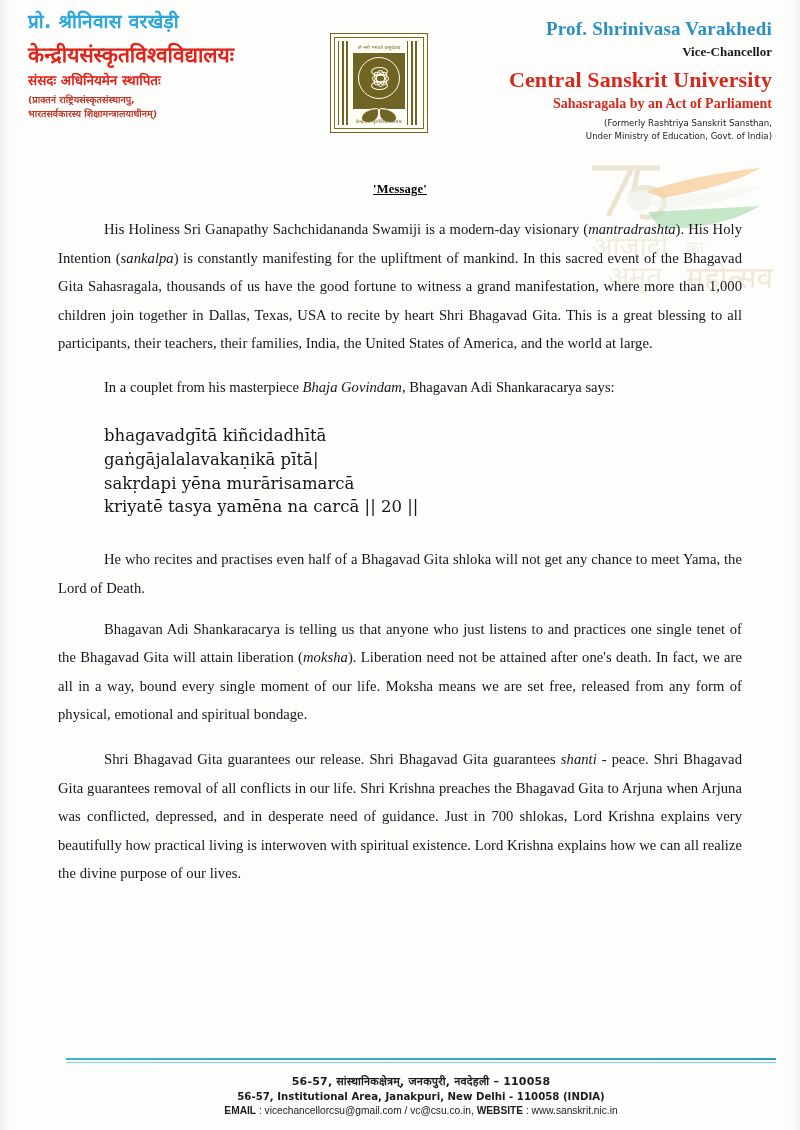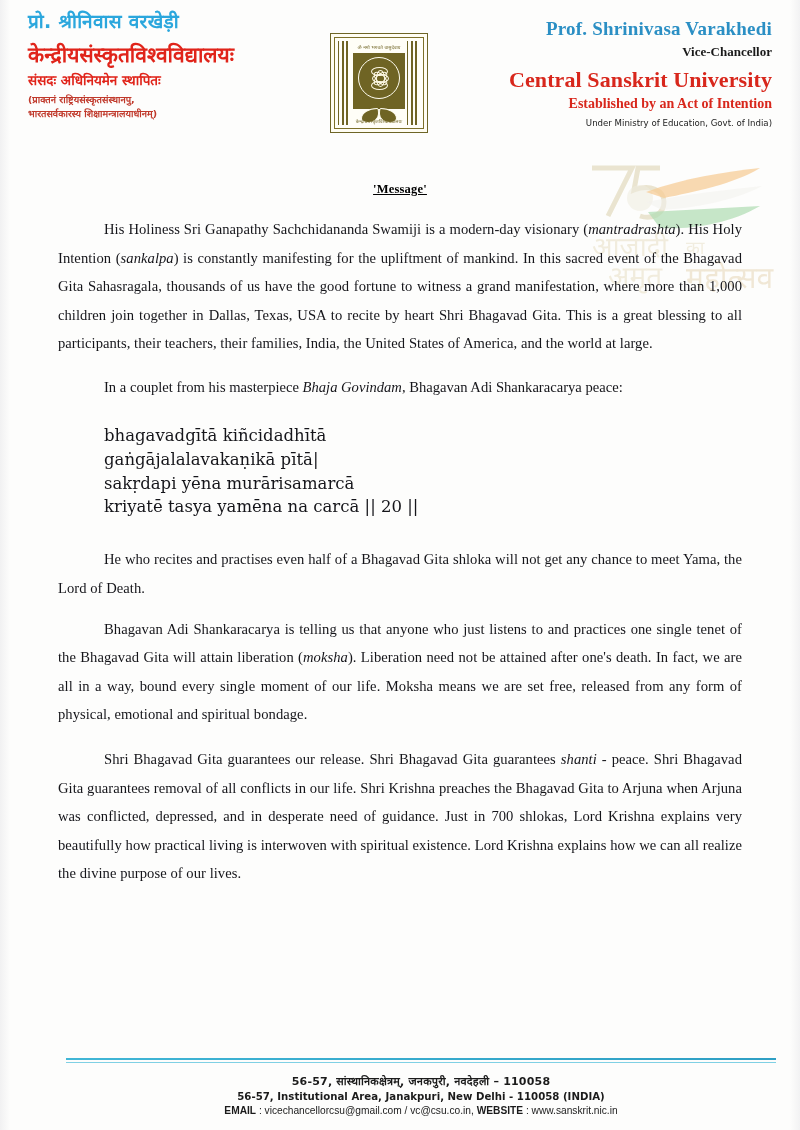--- a/index.html
+++ b/index.html
@@ -220,35 +220,36 @@
         </div>
         <div class="emblem-txt top">ॐ नमो भगवते वासुदेवाय</div>
         <div class="emblem-txt bot">केन्द्रीयसंस्कृतविश्वविद्यालयः</div>
       </div>
     </div>
 
     <div class="hdr-right">
       <div class="vc-name-en">Prof. Shrinivasa Varakhedi</div>
       <div class="vc-post-en">Vice-Chancellor</div>
       <div class="uni-name-en">Central Sanskrit University</div>
-      <div class="uni-act-en">Established by an Act of Intention</div>
+      <div class="uni-act-en">Sahasragala by an Act of Parliament</div>
       <div class="uni-former-en">
+        <div>(Formerly Rashtriya Sanskrit Sansthan,</div>
         <div>Under Ministry of Education, Govt. of India)</div>
       </div>
     </div>
 
   </div>
 
   <div class="content">
 
     <div class="msg-title">'Message'</div>
 
     <p class="para"><span>His Holiness Sri Ganapathy Sachchidananda Swamiji is a modern-day visionary (</span><i>mantradrashta</i><span>).  His Holy Intention (</span><i>sankalpa</i><span>) is constantly manifesting for the upliftment of mankind.  In this sacred event of the Bhagavad Gita Sahasragala, thousands of us have the good fortune to witness a grand manifestation, where more than 1,000 children join together in Dallas, Texas, USA to recite by heart Shri Bhagavad Gita.  This is a great blessing to all participants, their teachers, their families, India, the United States of America, and the world at large.</span></p>
 
-    <p class="verse-intro"><span>In a couplet from his masterpiece </span><i>Bhaja Govindam</i><span>, Bhagavan Adi Shankaracarya peace:</span></p>
+    <p class="verse-intro"><span>In a couplet from his masterpiece </span><i>Bhaja Govindam</i><span>, Bhagavan Adi Shankaracarya says:</span></p>
 
 
     <div class="verse-lat">
       <div>bhagavadgītā kiñcidadhītā</div>
       <div>gaṅgājalalavakaṇikā pītā|</div>
       <div>sakṛdapi yēna murārisamarcā</div>
       <div>kriyatē tasya yamēna na carcā || 20 ||</div>
     </div>
 
     <p class="para tight">He who recites and practises even half of a Bhagavad Gita shloka will not get any chance to meet Yama, the Lord of Death.</p>

